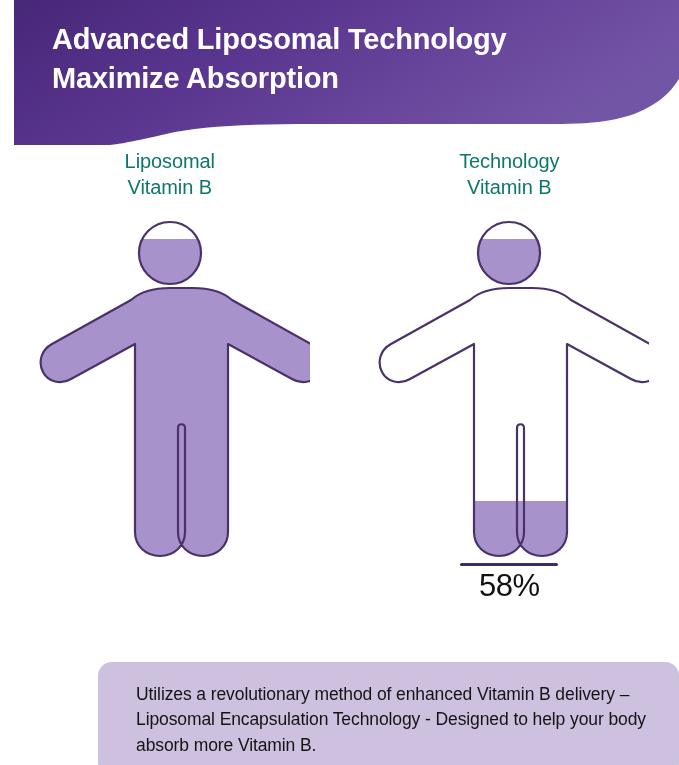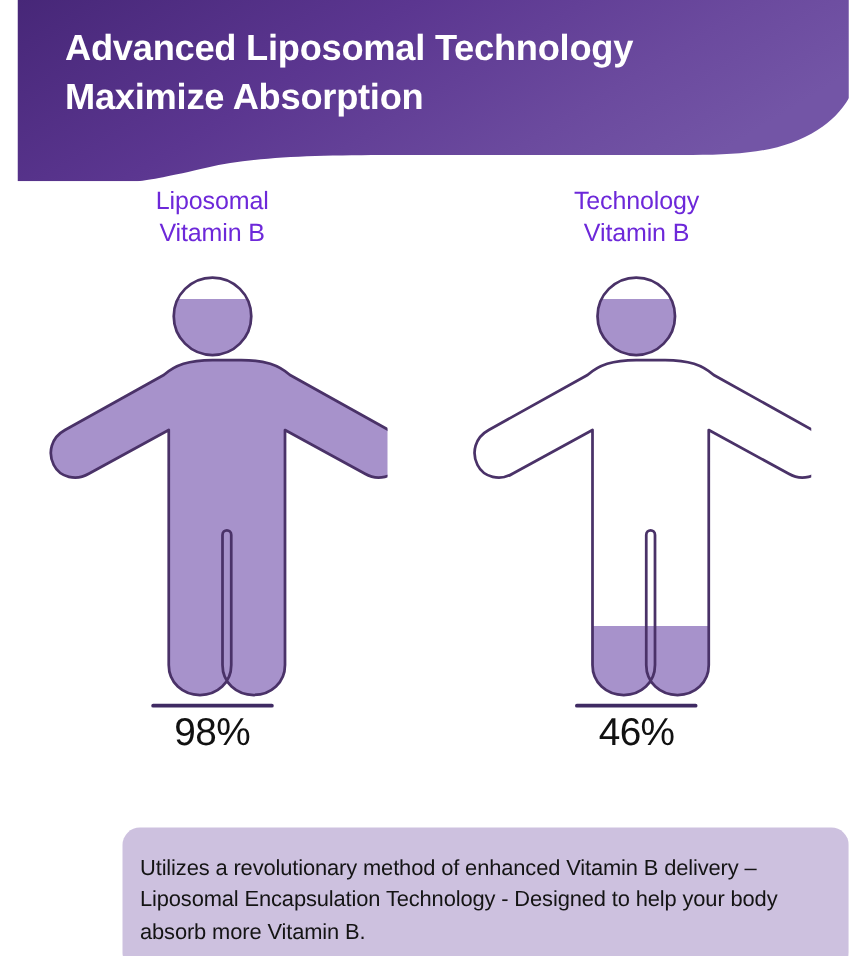--- a/index.html
+++ b/index.html
@@ -58,21 +58,21 @@
     width: 339.5px;
     display: flex;
     flex-direction: column;
     align-items: center;
   }
   .col-label {
     margin-top: 4px;
     text-align: center;
     font-size: 20px;
     line-height: 1.28;
-    color: #6d28d9;
+    color: #0f766e;
     white-space: pre-line;
     letter-spacing: -0.1px;
   }
   .figure-holder {
     position: relative;
     width: 280px;
     height: 345px;
     margin-top: 16px;
   }
   .figure-svg {
@@ -115,20 +115,21 @@
     border-bottom-right-radius: 14px;
     box-sizing: border-box;
     padding: 20px 18px 18px 14px;
   }
   .callout-text {
     font-size: 17.5px;
     line-height: 1.45;
     color: #141414;
     letter-spacing: -0.1px;
     white-space: pre-line;
+    margin-left: 24px;
   }
 </style>
 </head>
 <body>
 
 <div class="banner-wrap">
   <svg class="banner-svg" width="679" height="145" viewBox="0 0 679 145">
     <defs>
       <linearGradient id="bannerGrad" x1="0" y1="0" x2="1" y2="0.35">
         <stop offset="0%" stop-color="#472778"></stop>
@@ -194,24 +195,20 @@
                  L262,163
                  C272,169 285,166 290,156
                  C295,146 292,134 281,128
                  L202,84
                  C193,76 182,72 163,72 Z" fill="url(#bodyFillA)" stroke="#4a3268" stroke-width="2.2" stroke-linejoin="round"></path>
 
         <path d="M151.5,212 L151.5,316" fill="none" stroke="#4a3268" stroke-width="0"></path>
       </svg>
     </div>
 
-    <div class="pct-block">
-      <div class="pct-rule"></div>
-      <div class="pct-value">98%</div>
-    </div>
   </div>
 
   <div class="column">
     <div class="col-label">Technology
 Vitamin B</div>
 
     <div class="figure-holder">
       <svg class="figure-svg" viewBox="0 0 280 345">
         <defs>
           <linearGradient id="headFillB" x1="0" y1="0" x2="0" y2="1">
@@ -251,20 +248,20 @@
                  L262,163
                  C272,169 285,166 290,156
                  C295,146 292,134 281,128
                  L202,84
                  C193,76 182,72 163,72 Z" fill="url(#bodyFillB)" stroke="#4a3268" stroke-width="2.2" stroke-linejoin="round"></path>
       </svg>
     </div>
 
     <div class="pct-block">
       <div class="pct-rule"></div>
-      <div class="pct-value">46%</div>
+      <div class="pct-value">58%</div>
     </div>
   </div>
 </div>
 
 <div class="callout">
   <div class="callout-text">Utilizes a revolutionary method of enhanced Vitamin B delivery – Liposomal Encapsulation Technology - Designed to help your body absorb more Vitamin B.</div>
 </div>
 
 </body></html>

